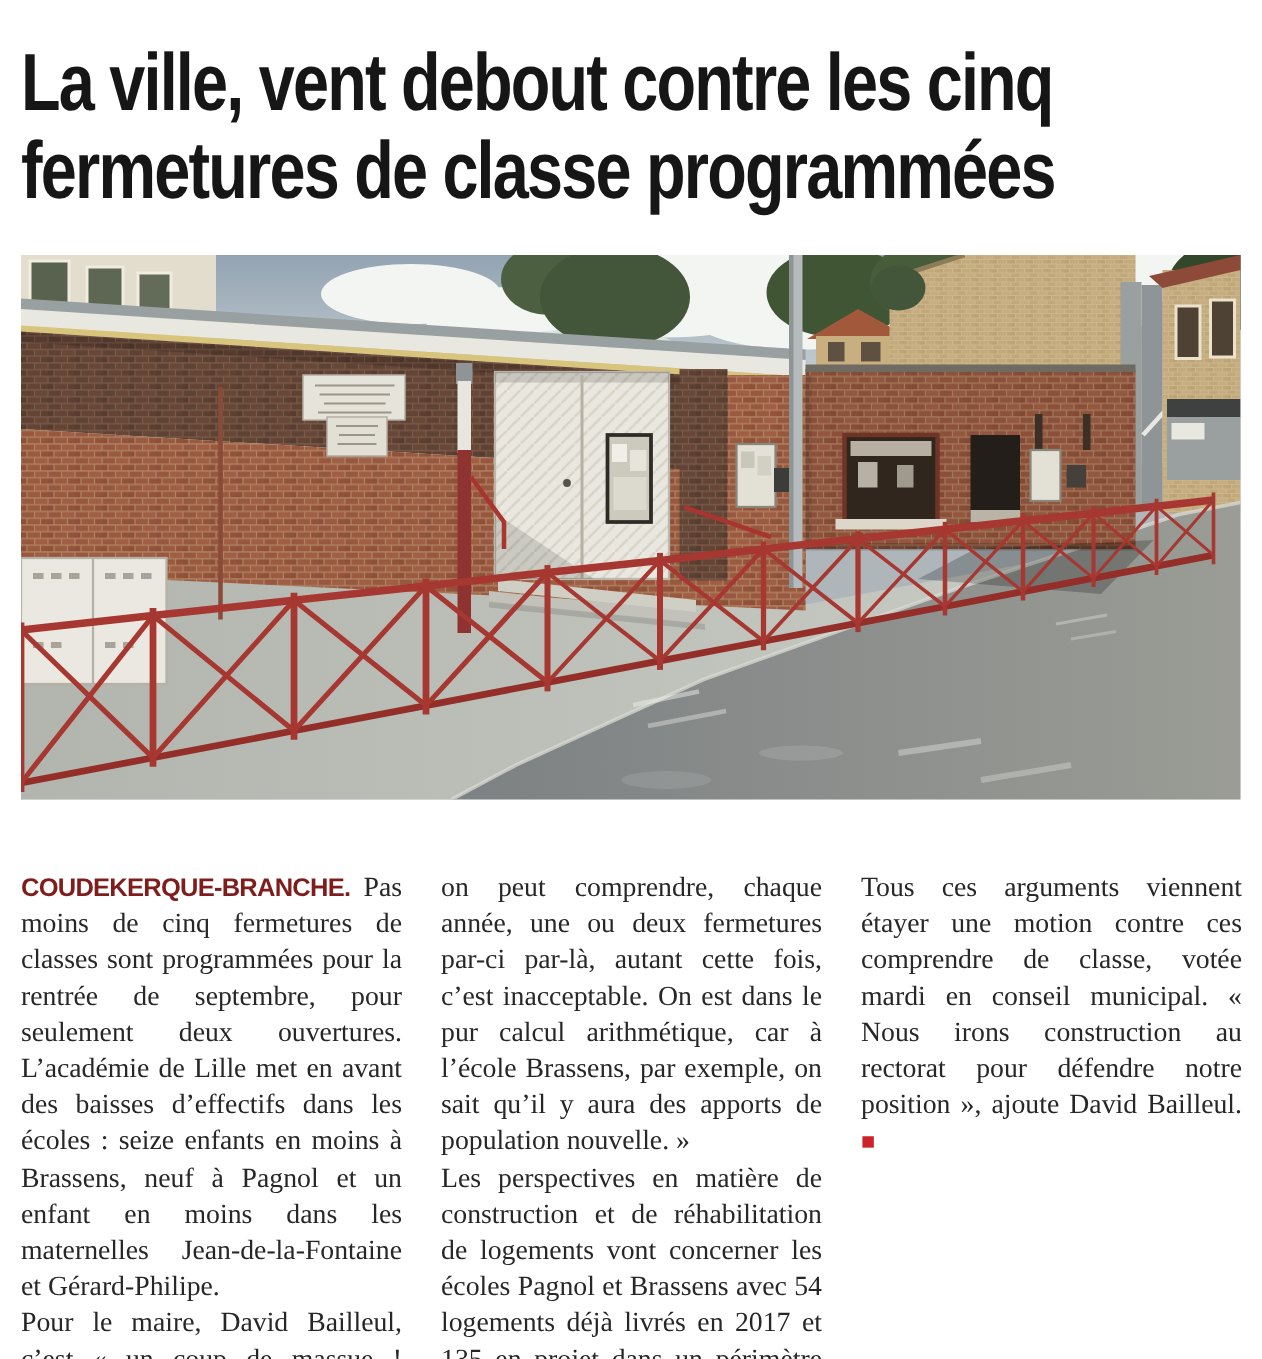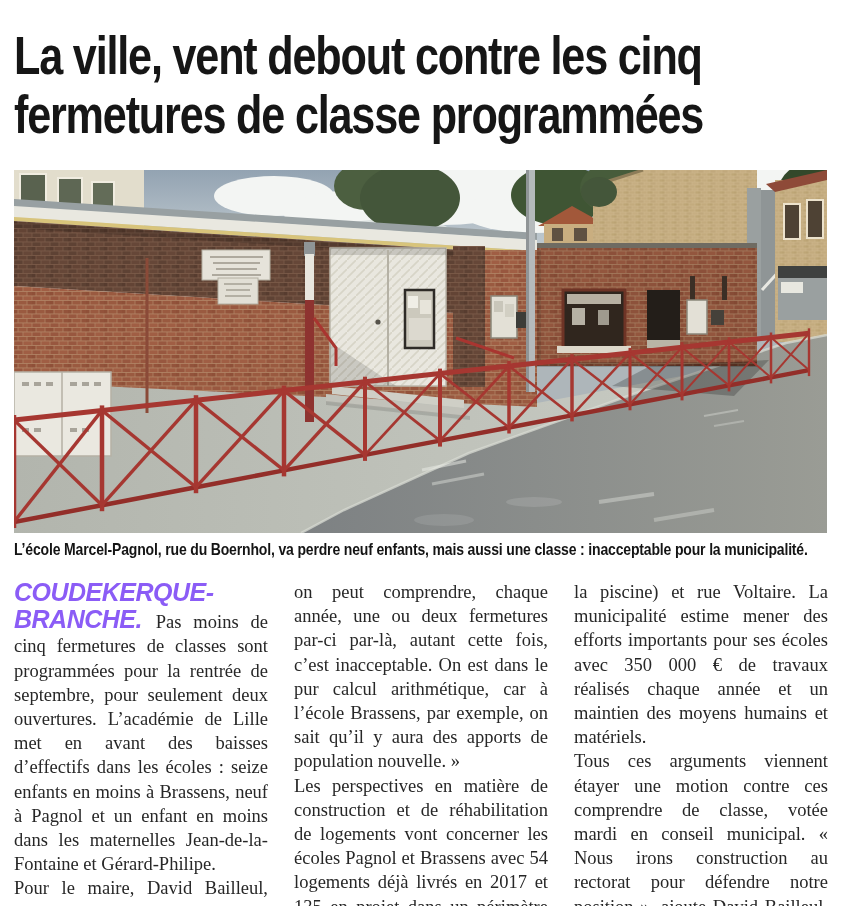--- a/index.html
+++ b/index.html
@@ -31,21 +31,21 @@
   
   .columns{position:absolute;left:14px;top:580px;width:813px;display:flex;gap:26px;}
   .col{width:254px;min-width:254px;}
   .para{
     margin:0;text-align:justify;
     font-size:18.5px;line-height:24.2px;color:#272727;
     hyphens:auto;-webkit-hyphens:auto;overflow-wrap:break-word;
   }
   .seg-lead{
     font-family:"Liberation Sans",sans-serif;font-weight:700;
-    color:#8b5cf6;font-size:25px;line-height:1;letter-spacing:-0.5px;font-style:italic;
+    color:#7f1d1d;font-size:17px;line-height:1;letter-spacing:-0.5px;
   }
   .seg-italic{}
   .seg-endmark{color:#cc2229;font-style:normal;font-size:0.85em;}
 </style>
 </head>
 <body>
 
 <div class="page">
 
   <h1 class="headline">La ville, vent debout contre les cinq
@@ -323,33 +323,29 @@
           <line x1="668" y1="177.2" x2="715" y2="215.4" stroke-width="2.1"></line>
             <line x1="668" y1="224.4" x2="715" y2="172.1" stroke-width="2.1"></line>
           <line x1="715" y1="172.1" x2="757" y2="207.4" stroke-width="2"></line>
             <line x1="715" y1="215.4" x2="757" y2="167.5" stroke-width="2"></line>
           <line x1="757" y1="167.5" x2="795" y2="200.1" stroke-width="2"></line>
             <line x1="757" y1="207.4" x2="795" y2="163.3" stroke-width="2"></line>
         </g>
       </g>
     </svg>
 
-    <figcaption>
-      <span class="photo-caption">L’école Marcel-Pagnol, rue du Boernhol, va perdre neuf enfants, mais aussi une classe : inacceptable pour la municipalité.</span>
-    </figcaption>
   </figure>
 
   <div class="columns">
     <div class="col">
         <p class="para"><span class="seg-lead">COUDEKERQUE-BRANCHE. </span><span class="seg-normal">Pas moins de cinq fermetures de classes sont programmées pour la rentrée de septembre, pour seulement deux ouvertures. L’académie de Lille met en avant des baisses d’effectifs dans les écoles : seize enfants en moins à Brassens, neuf à Pagnol et un enfant en moins dans les maternelles Jean-de-la-Fontaine et Gérard-Philipe.</span></p>
         <p class="para"><span class="seg-normal">Pour le maire, David Bailleul, c’est « </span><span class="seg-italic">un coup de massue ! Autant</span></p>
       </div>
     <div class="col">
         <p class="para"><span class="seg-italic">on peut comprendre, chaque année, une ou deux fermetures par-ci par-là, autant cette fois, c’est inacceptable. On est dans le pur calcul arithmétique, car à l’école Brassens, par exemple, on sait qu’il y aura des apports de population nouvelle. »</span></p>
         <p class="para"><span class="seg-normal">Les perspectives en matière de construction et de réhabilitation de logements vont concerner les écoles Pagnol et Brassens avec 54 logements déjà livrés en 2017 et 135 en projet dans un périmètre proche, rue du Boernhol (face à</span></p>
       </div>
     <div class="col">
-        <p class="para"><span class="seg-normal">la piscine) et rue Voltaire. La municipalité estime mener des efforts importants pour ses écoles avec 350 000 € de travaux réalisés chaque année et un maintien des moyens humains et matériels.</span></p>
         <p class="para"><span class="seg-normal">Tous ces arguments viennent étayer une motion contre ces comprendre de classe, votée mardi en conseil municipal. « </span><span class="seg-italic">Nous irons construction au rectorat pour défendre notre position</span><span class="seg-normal"> », ajoute David Bailleul. </span><span class="seg-endmark">■</span></p>
       </div>
   </div>
 
 </div>
 
 </body></html>

